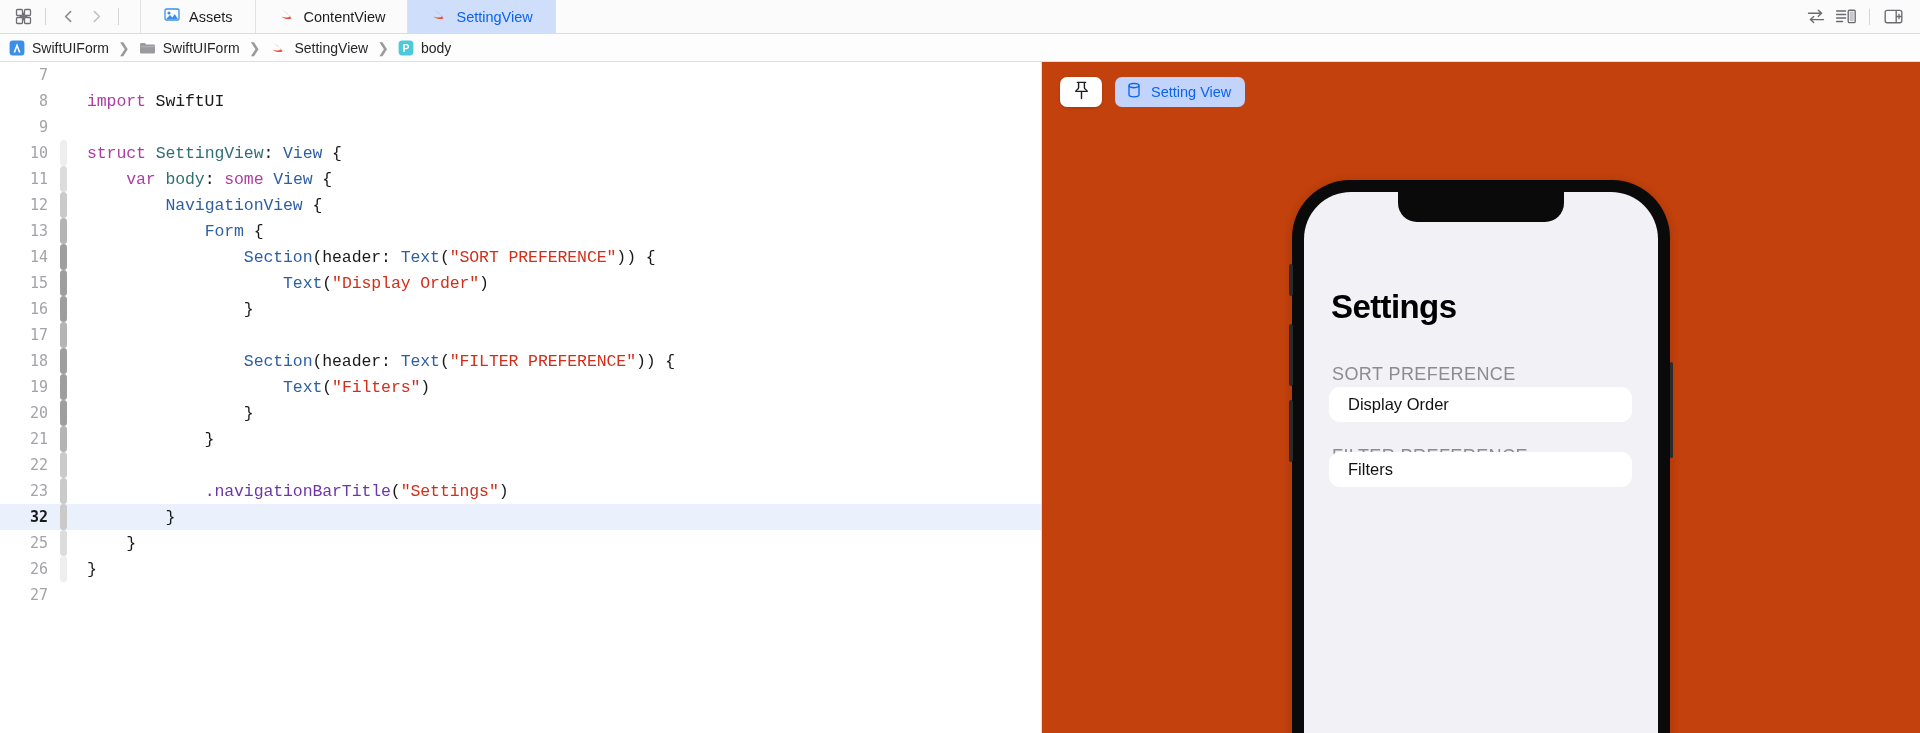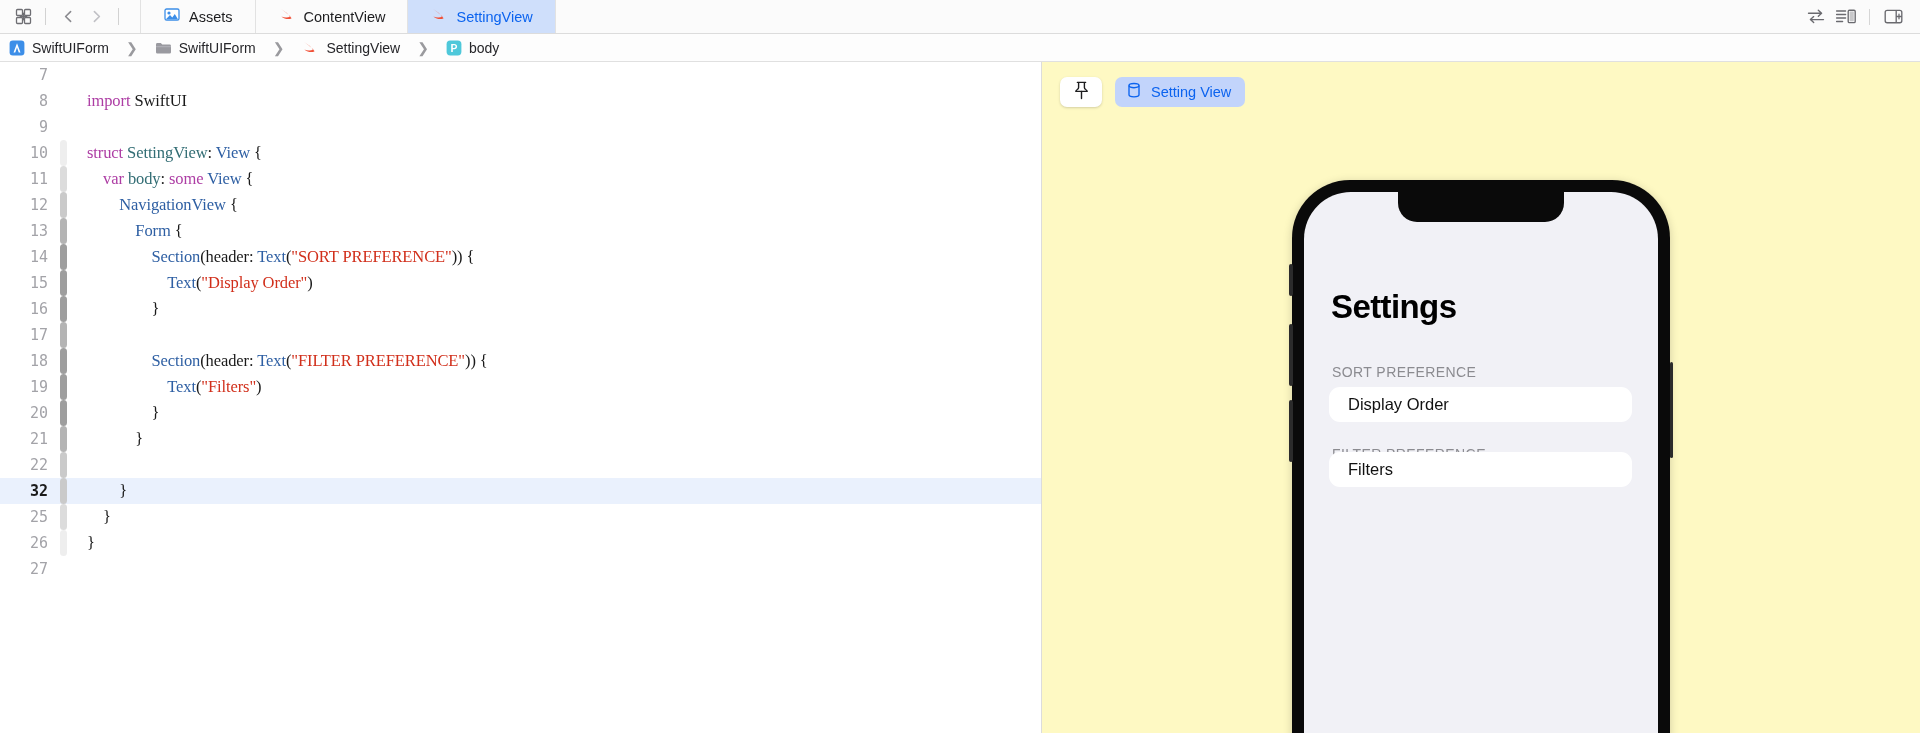--- a/index.html
+++ b/index.html
@@ -35,21 +35,21 @@
   .tb-right {
     margin-left:auto; display:flex; align-items:center; gap:0px; padding-right:12px;
   }
   .tb-right .tb-btn { width:30px; height:26px; }
   .vdiv { width:1px; height:16px; background:#d6d6d6; margin:0 8px; }
 
   
   .crumbbar {
     height:28px; min-height:28px; display:flex; align-items:center;
     background:#fdfdfd; border-bottom:1px solid #e0e0e0;
-    padding-left:9px; gap:8px;
+    padding-left:9px; gap:0px;
   }
   .crumb { display:flex; align-items:center; gap:7px; font-size:14px; color:#26262a; }
   .crumb .ic { display:flex; align-items:center; }
   .chev { margin:0 9px; color:#9a9a9e; font-size:14px; line-height:1; }
 
   
   .split { flex:1; display:flex; min-height:0; }
 
   
   .editor {
@@ -65,33 +65,33 @@
     width:57px; min-width:57px; text-align:right; padding-right:9px;
     font-family:"DejaVu Sans Mono", monospace; font-size:15px;
     color:#a3a3a8; user-select:none;
   }
   .line.hl .gutter-num { color:#1a1a1a; font-weight:700; }
   .foldcol { width:13px; min-width:13px; height:26px; position:relative; }
   .foldbar {
     position:absolute; left:3px; top:0; width:7px; height:26px; border-radius:3.5px;
   }
   .code {
-    font-family:Liberation Serif, serif; font-size:16.5px;
+    font-family:Liberation Mono, monospace; font-size:16.5px;
     color:#1a1a1a; white-space:pre; padding-left:17px; letter-spacing:-0.1px;
   }
   .k  { color:#ad3da4; }        
   .t  { color:#326d74; }        
   .ty { color:#2e5fa3; }        
   .s  { color:#d12f1b; }        
   .m  { color:#6c36a9; }        
   .p  { color:#1a1a1a; }        
 
   
   .preview {
-    flex:1; background:#fef9c3; position:relative; overflow:hidden;
+    flex:1; background:#c2410c; position:relative; overflow:hidden;
   }
   .pv-toolbar {
     position:absolute; top:15px; left:18px; display:flex; align-items:center; gap:13px;
     z-index:5;
   }
   .pin-btn {
     width:42px; height:30px; background:#fff; border-radius:7px;
     display:flex; align-items:center; justify-content:center;
     box-shadow:0 1px 2.5px rgba(0,0,0,.17);
   }
@@ -116,21 +116,21 @@
   .notch {
     position:absolute; top:0; left:50%; transform:translateX(-50%);
     width:166px; height:30px; background:#0a0a0a;
     border-bottom-left-radius:19px; border-bottom-right-radius:19px;
   }
   .ios-title {
     position:absolute; top:96px; left:27px;
     font-size:33px; font-weight:700; color:#000; letter-spacing:-0.6px;
   }
   .sec-hdr {
-    position:absolute; left:28px; font-size:14px; color:#8b8b90;
+    position:absolute; left:28px; font-size:18px; color:#8b8b90;
     letter-spacing:.42px;
   }
   .sec-hdr.a { top:172px; }
   .sec-hdr.b { top:254px; }
   .row-card {
     position:absolute; left:25px; width:303px; height:35px;
     background:#fff; border-radius:11px;
     display:flex; align-items:center; padding-left:19px;
     font-size:16.5px; color:#111;
   }
@@ -374,20 +374,27 @@
               <div class="foldbar" style="background: rgb(180, 180, 180);"></div>
             </div>
             <div class="code"><span class="p">            }</span></div>
           </div>
           <div class="line">
             <div class="gutter-num">22</div>
             <div class="foldcol">
               <div class="foldbar" style="background: rgb(202, 202, 202);"></div>
             </div>
             <div class="code"></div>
+          </div>
+          <div class="line">
+            <div class="gutter-num">23</div>
+            <div class="foldcol">
+              <div class="foldbar" style="background: rgb(202, 202, 202);"></div>
+            </div>
+            <div class="code"><span class="p">            </span><span class="m">.navigationBarTitle</span><span class="p">(</span><span class="s">"Settings"</span><span class="p">)</span></div>
           </div>
           <div class="line hl">
             <div class="gutter-num">32</div>
             <div class="foldcol">
               <div class="foldbar" style="background: rgb(202, 202, 202);"></div>
             </div>
             <div class="code"><span class="p">        }</span></div>
           </div>
           <div class="line">
             <div class="gutter-num">25</div>

